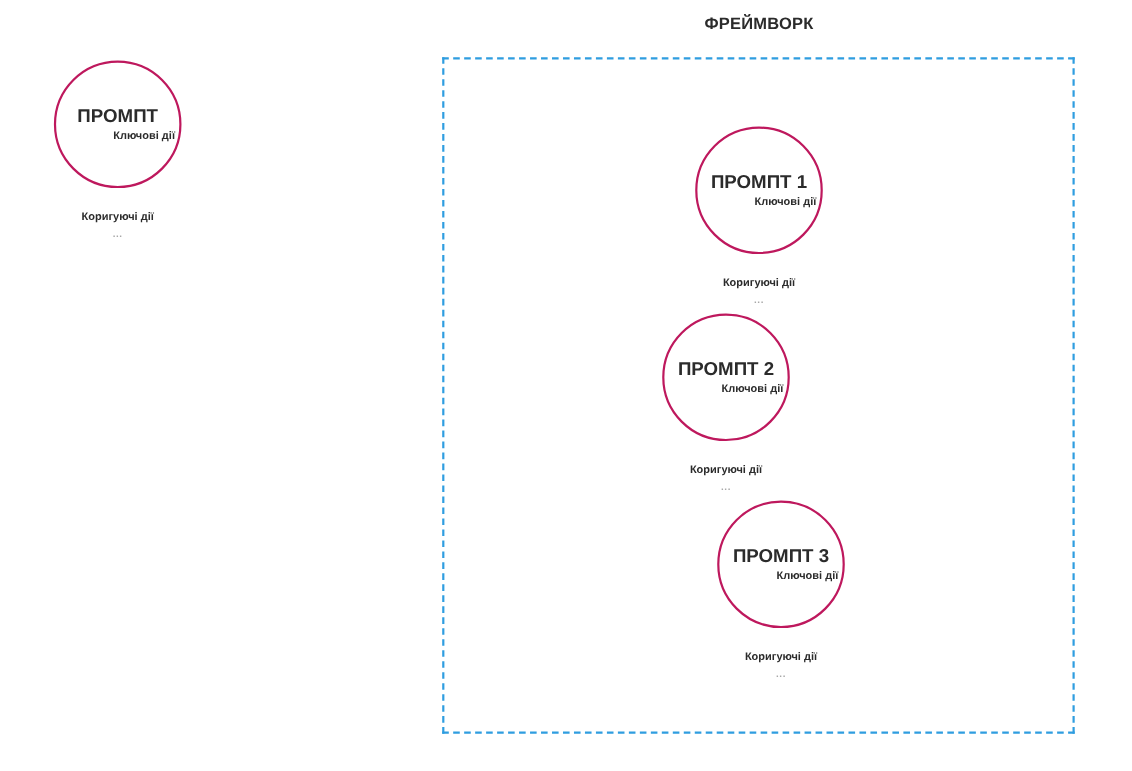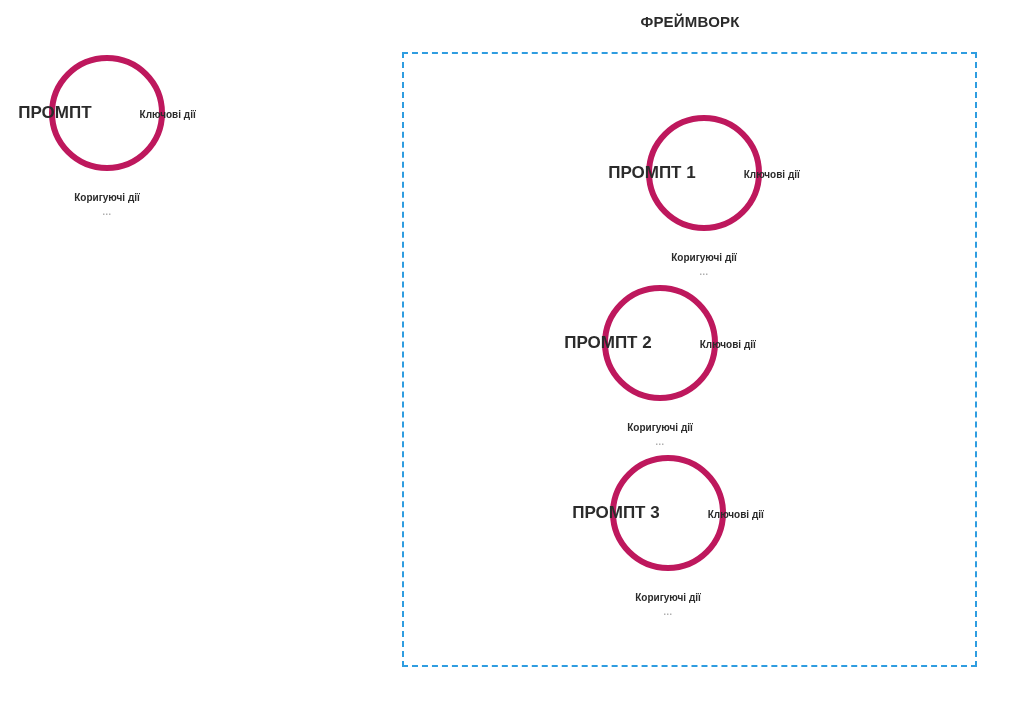--- a/index.html
+++ b/index.html
@@ -52,25 +52,25 @@
     position: absolute;
     width: 240px;
     text-align: center;
   }
 
   .node-circle {
     position: relative;
     width: 116px;
     height: 116px;
     margin: 0 auto;
-    border: 6px solid #be185d;
+    border: 2px solid #be185d;
     border-radius: 50%;
     box-sizing: border-box;
     display: flex;
-    flex-direction: row;
+    flex-direction: column;
     align-items: center;
     justify-content: center;
   }
 
   .node-title {
     font-size: 17px;
     font-weight: bold;
     color: #2b2b2b;
     line-height: 1.1;
     white-space: nowrap;
@@ -115,39 +115,39 @@
     <div class="node-circle">
       <div class="node-title">ПРОМПТ</div>
       <div class="node-subtitle">Ключові дії</div>
     </div>
     <div class="node-corrective">Коригуючі дії</div>
     <div class="node-ellipsis">...</div>
   </div>
 
   <div class="framework-box"></div>
 
-  <div class="node" style="left:584px; top:115px;text-align:center;">
+  <div class="node" style="left:570px; top:115px;text-align:center;">
     <div class="node-circle">
       <div class="node-title">ПРОМПТ 1</div>
       <div class="node-subtitle">Ключові дії</div>
     </div>
     <div class="node-corrective">Коригуючі дії</div>
     <div class="node-ellipsis">...</div>
   </div>
 
   <div class="node" style="left:540px; top:285px;">
     <div class="node-circle">
       <div class="node-title">ПРОМПТ 2</div>
       <div class="node-subtitle">Ключові дії</div>
     </div>
     <div class="node-corrective">Коригуючі дії</div>
     <div class="node-ellipsis">...</div>
   </div>
 
-  <div class="node" style="left:548px; top:455px;">
+  <div class="node" style="left:590px; top:455px;">
     <div class="node-circle">
       <div class="node-title">ПРОМПТ 3</div>
       <div class="node-subtitle">Ключові дії</div>
     </div>
     <div class="node-corrective">Коригуючі дії</div>
     <div class="node-ellipsis">...</div>
   </div>
 
 </div>
 

